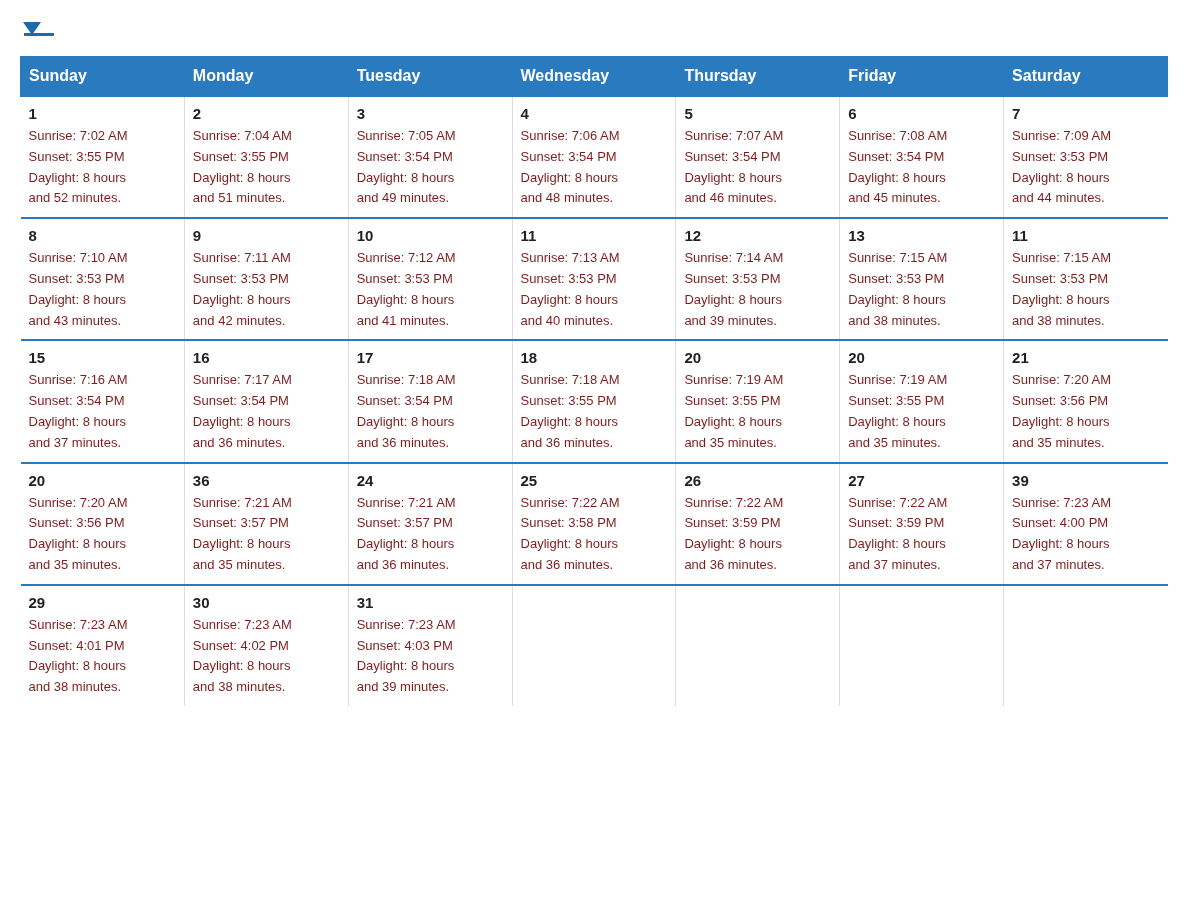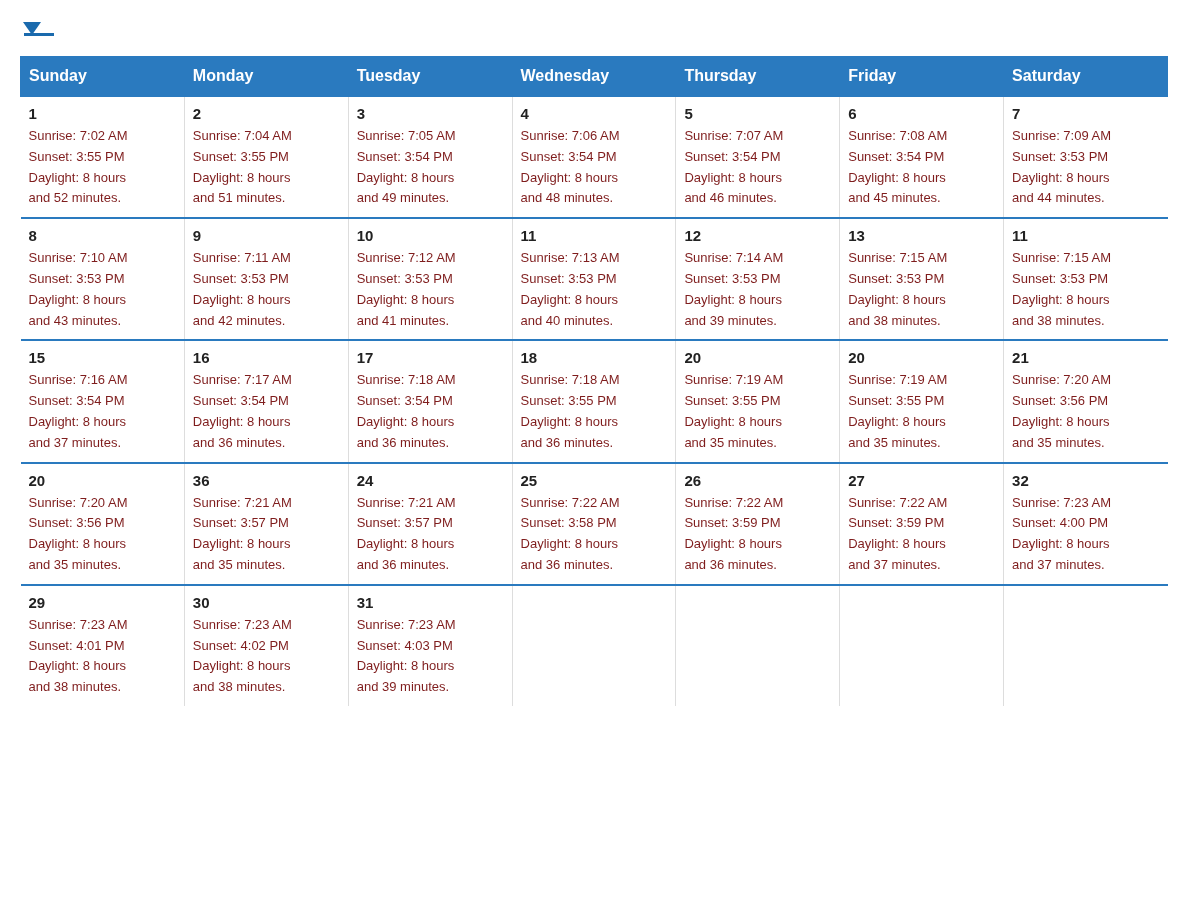--- a/index.html
+++ b/index.html
@@ -369,21 +369,21 @@
         <td>
         <span class="day-number">27</span>
         <div class="day-info">
           Sunrise: 7:22 AM<br>
           Sunset: 3:59 PM<br>
           Daylight: 8 hours<br>
           and 37 minutes.
         </div>
       </td>
         <td>
-        <span class="day-number">32</span>
+        <span class="day-number">39</span>
         <div class="day-info">
           Sunrise: 7:23 AM<br>
           Sunset: 4:00 PM<br>
           Daylight: 8 hours<br>
           and 37 minutes.
         </div>
       </td>
       </tr>
       <tr>
         <td>

